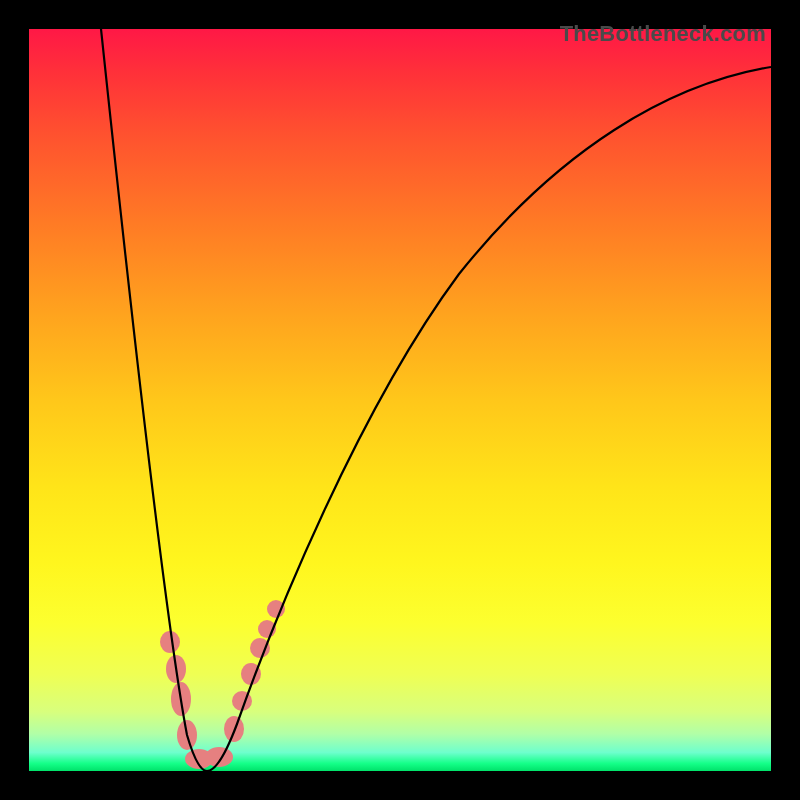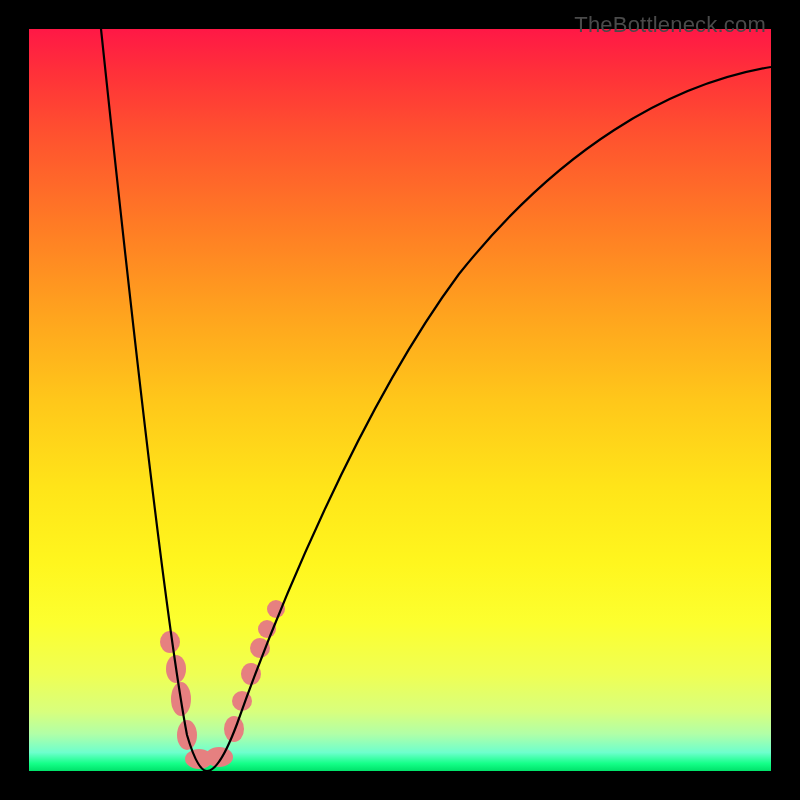--- a/index.html
+++ b/index.html
@@ -39,25 +39,25 @@
         #efff54 87%,
         #d8ff7d 92%,
         #b1ffa7 95%,
         #6effcd 97.5%,
         #14ff88 99%,
         #00e26a 100%
       );
   }
   .watermark {
     position: absolute;
-    top: 12px;
+    top: 21px;
     right: 34px;
     color: #4a4a4a;
     font-size: 22px;
-    font-weight: 400;
+    font-weight: 700;
     letter-spacing: 0.2px;
     user-select: none;
   }
   svg.curve {
     position: absolute;
     left: 0;
     top: 0;
     width: 742px;
     height: 742px;
   }

